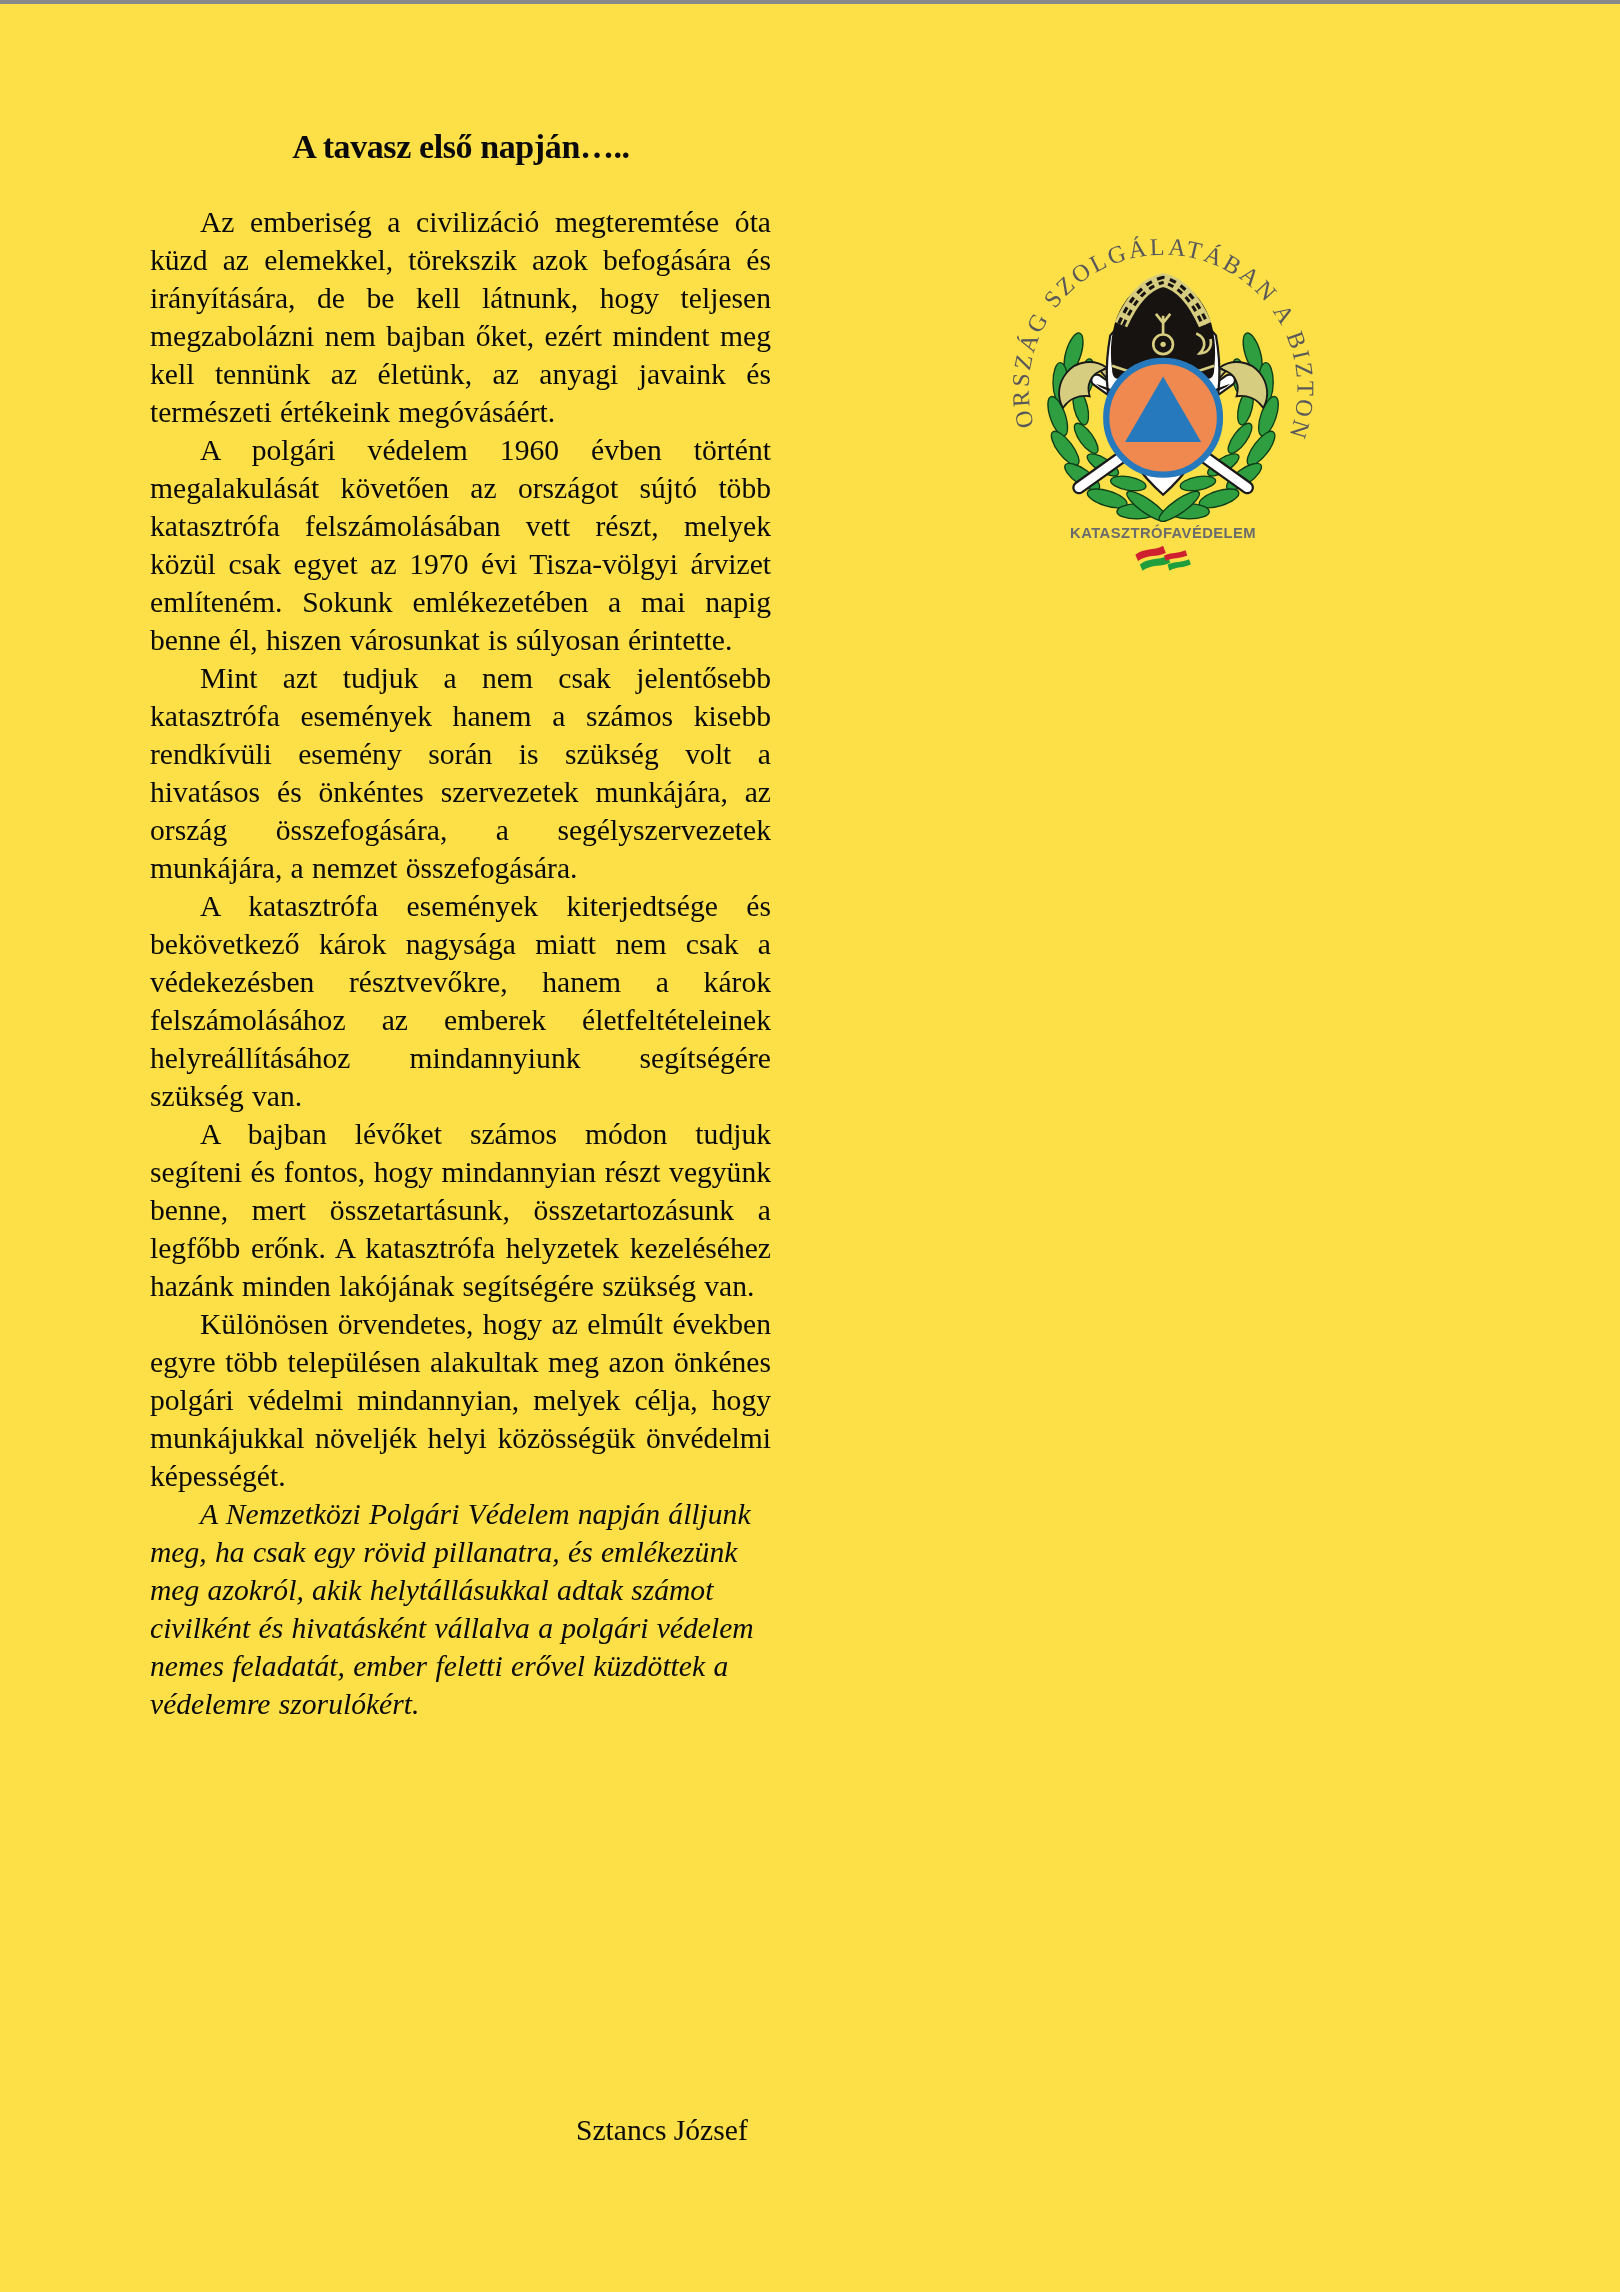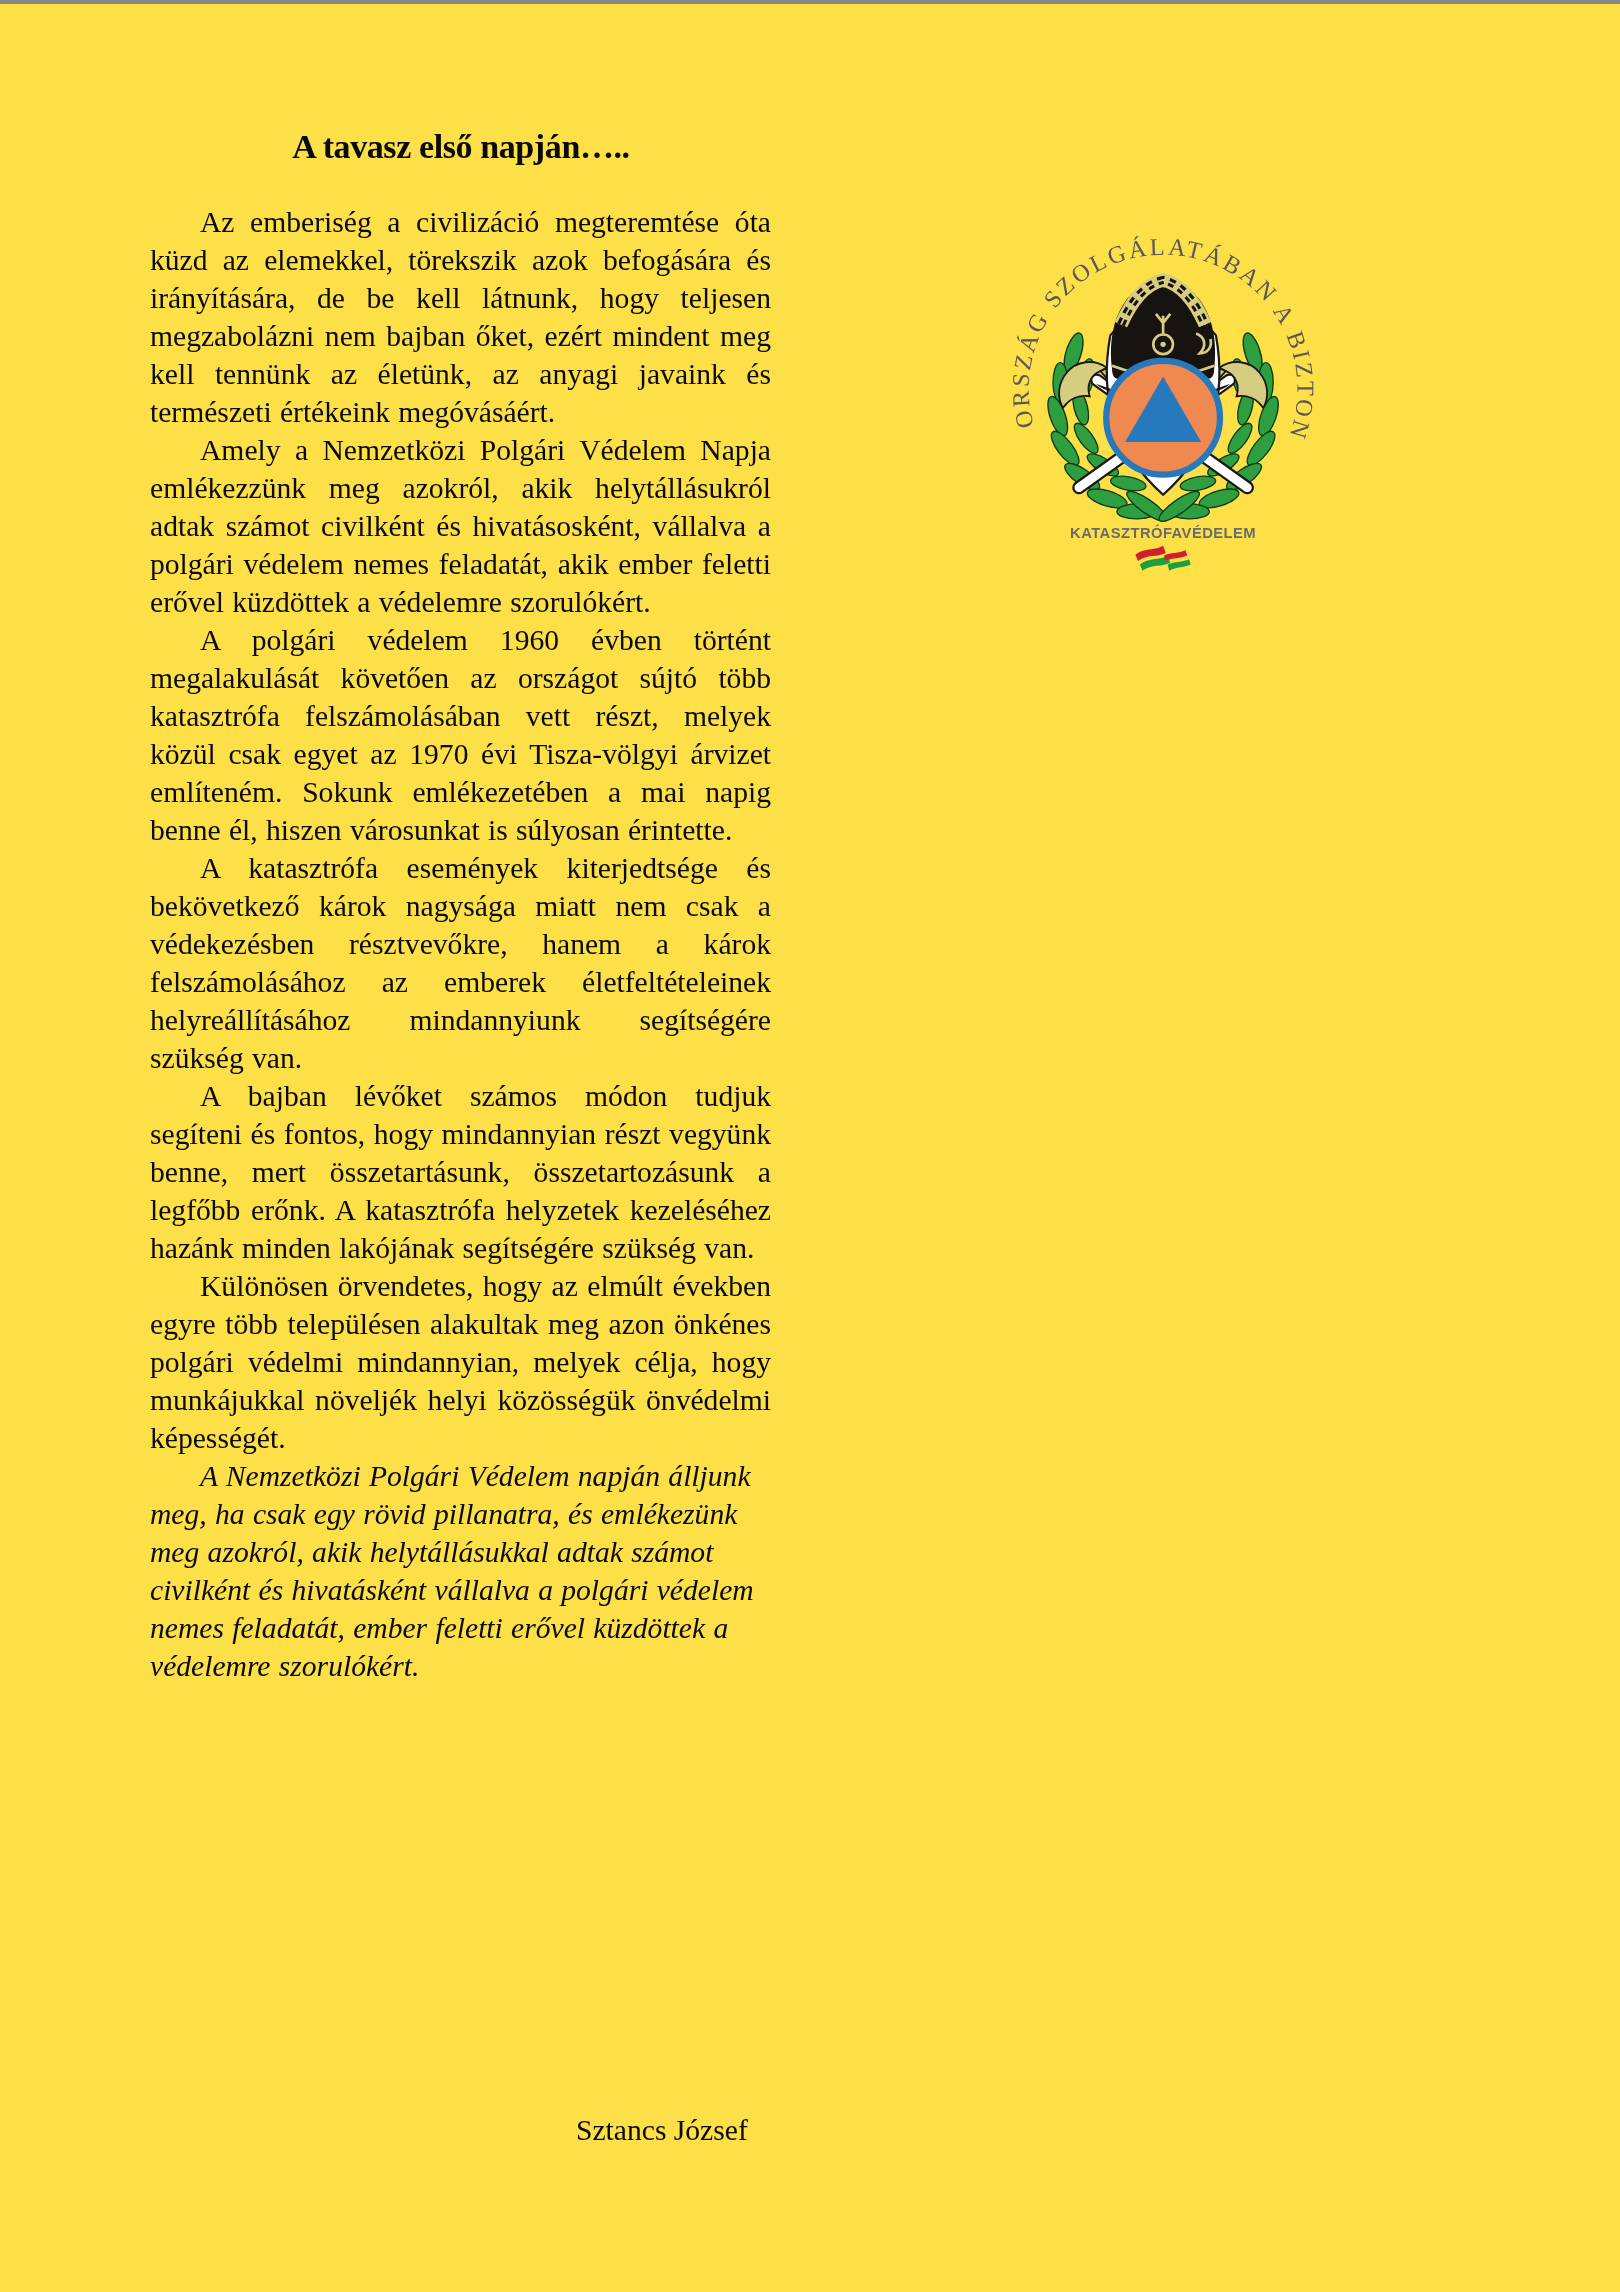--- a/index.html
+++ b/index.html
@@ -61,22 +61,22 @@
 </style>
 </head>
 <body>
 
 <div class="page">
 
   <h1 class="title">A tavasz első napján…..</h1>
 
   <div class="body-col">
     <p>Az emberiség a civilizáció megteremtése óta küzd az elemekkel, törekszik azok befogására és irányítására, de be kell látnunk, hogy teljesen megzabolázni nem bajban őket, ezért mindent meg kell tennünk az életünk, az anyagi javaink és természeti értékeink megóvásáért.</p>
-    <p>Amely a Nemzetközi Polgári Védelem Napja emlékezzünk meg azokról, akik helytállásukról adtak számot civilként és hivatásosként, vállalva a polgári védelem nemes feladatát, akik ember feletti erővel küzdöttek a védelemre szorulókért.</p>
     <p>A polgári védelem 1960 évben történt megalakulását követően az országot sújtó több katasztrófa felszámolásában vett részt, melyek közül csak egyet az 1970 évi Tisza-völgyi árvizet említeném. Sokunk emlékezetében a mai napig benne él, hiszen városunkat is súlyosan érintette.</p>
+    <p>Mint azt tudjuk a nem csak jelentősebb katasztrófa események hanem a számos kisebb rendkívüli esemény során is szükség volt a hivatásos és önkéntes szervezetek munkájára, az ország összefogására, a segélyszervezetek munkájára, a nemzet összefogására.</p>
     <p>A katasztrófa események kiterjedtsége és bekövetkező károk nagysága miatt nem csak a védekezésben résztvevőkre, hanem a károk felszámolásához az emberek életfeltételeinek helyreállításához mindannyiunk segítségére szükség van.</p>
     <p>A bajban lévőket számos módon tudjuk segíteni és fontos, hogy mindannyian részt vegyünk benne, mert összetartásunk, összetartozásunk a legfőbb erőnk. A katasztrófa helyzetek kezeléséhez hazánk minden lakójának segítségére szükség van.</p>
     <p>Különösen örvendetes, hogy az elmúlt években egyre több településen alakultak meg azon önkénes polgári védelmi mindannyian, melyek célja, hogy munkájukkal növeljék helyi közösségük önvédelmi képességét.</p>
     <p class="unjustified">A Nemzetközi Polgári Védelem napján álljunk meg, ha csak egy rövid pillanatra, és emlékezünk meg azokról, akik helytállásukkal adtak számot civilként és hivatásként vállalva a polgári védelem nemes feladatát, ember feletti erővel küzdöttek a védelemre szorulókért.</p>
   </div>
 
   <div class="signature">Sztancs József</div>
 
   <svg class="logo" viewBox="0 0 420 420" xmlns="http://www.w3.org/2000/svg" xmlns:xlink="http://www.w3.org/1999/xlink">
 

